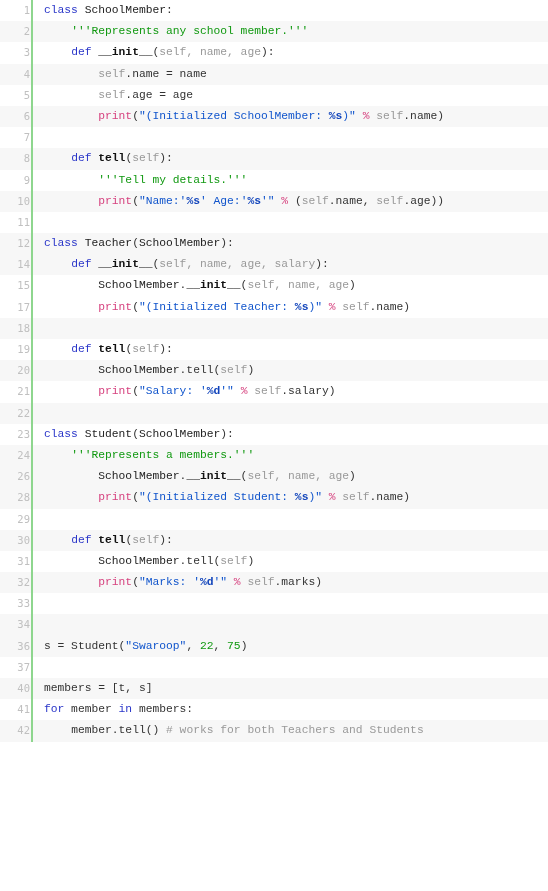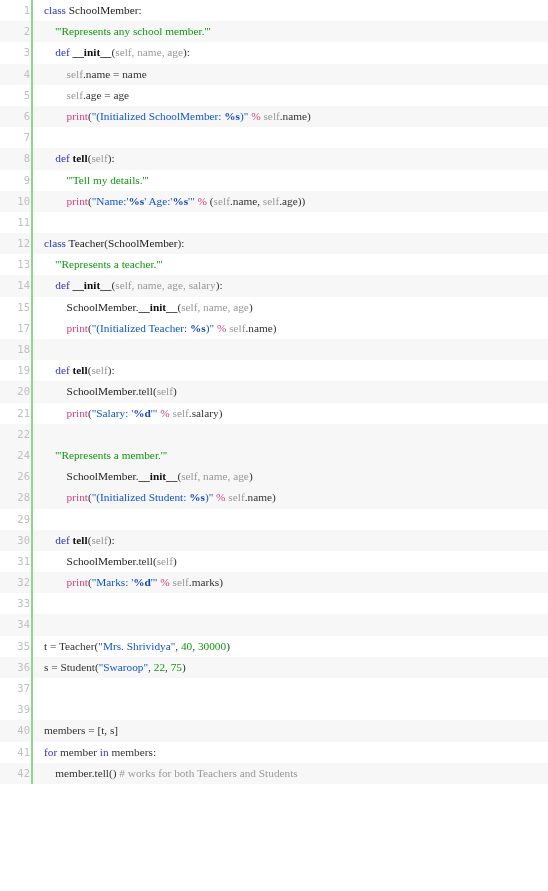--- a/index.html
+++ b/index.html
@@ -61,21 +61,21 @@
     width: 2px;
     background: #8ed68e;
   }
 
   .code-text {
     flex: 1 1 auto;
     font-size: 11.3px;
     line-height: 21.2px;
     color: #333333;
     white-space: pre;
-    font-family: Liberation Serif, serif;
+    font-family: Liberation Mono, monospace;
     padding-left: 2px;
     overflow: hidden;
   }
 
   
   .t-kw   { color: #2a36c9; }
   .t-name { color: #222222; }
   .t-fn   { color: #111111; font-weight: bold; }
   .t-str  { color: #1155cc; }
   .t-fmt  { color: #1144bb; font-weight: bold; }
@@ -144,25 +144,20 @@
     <div class="code-row">
       <div class="ln">11</div>
       <div class="gutter-bar"></div>
       <div class="code-text">&nbsp;</div>
     </div>
     <div class="code-row alt">
       <div class="ln">12</div>
       <div class="gutter-bar"></div>
       <div class="code-text"><span class="t-kw">class</span><span class="t-op"> </span><span class="t-name">Teacher</span><span class="t-pn">(</span><span class="t-name">SchoolMember</span><span class="t-pn">):</span></div>
     </div>
-    <div class="code-row">
-      <div class="ln">13</div>
-      <div class="gutter-bar"></div>
-      <div class="code-text"><span class="t-op">    </span><span class="t-doc">'''Represents a teacher.'''</span></div>
-    </div>
     <div class="code-row alt">
       <div class="ln">14</div>
       <div class="gutter-bar"></div>
       <div class="code-text"><span class="t-op">    </span><span class="t-kw">def</span><span class="t-op"> </span><span class="t-fn">__init__</span><span class="t-pn">(</span><span class="t-par">self, name, age, salary</span><span class="t-pn">):</span></div>
     </div>
     <div class="code-row">
       <div class="ln">15</div>
       <div class="gutter-bar"></div>
       <div class="code-text"><span class="t-op">        </span><span class="t-name">SchoolMember</span><span class="t-op">.</span><span class="t-fn">__init__</span><span class="t-pn">(</span><span class="t-par">self, name, age</span><span class="t-pn">)</span></div>
     </div>
@@ -189,24 +184,29 @@
     <div class="code-row">
       <div class="ln">21</div>
       <div class="gutter-bar"></div>
       <div class="code-text"><span class="t-op">        </span><span class="t-bi">print</span><span class="t-pn">(</span><span class="t-str">"Salary: '</span><span class="t-fmt">%d</span><span class="t-str">'"</span><span class="t-op"> </span><span class="t-bi">%</span><span class="t-op"> </span><span class="t-par">self</span><span class="t-op">.salary</span><span class="t-pn">)</span></div>
     </div>
     <div class="code-row alt">
       <div class="ln">22</div>
       <div class="gutter-bar"></div>
       <div class="code-text">&nbsp;</div>
     </div>
+    <div class="code-row">
+      <div class="ln">23</div>
+      <div class="gutter-bar"></div>
+      <div class="code-text"><span class="t-kw">class</span><span class="t-op"> </span><span class="t-name">Student</span><span class="t-pn">(</span><span class="t-name">SchoolMember</span><span class="t-pn">):</span></div>
+    </div>
     <div class="code-row alt">
       <div class="ln">24</div>
       <div class="gutter-bar"></div>
-      <div class="code-text"><span class="t-op">    </span><span class="t-doc">'''Represents a member.'''</span></div>
+      <div class="code-text"><span class="t-op">    </span><span class="t-doc">'''Represents a members.'''</span></div>
     </div>
     <div class="code-row alt">
       <div class="ln">26</div>
       <div class="gutter-bar"></div>
       <div class="code-text"><span class="t-op">        </span><span class="t-name">SchoolMember</span><span class="t-op">.</span><span class="t-fn">__init__</span><span class="t-pn">(</span><span class="t-par">self, name, age</span><span class="t-pn">)</span></div>
     </div>
     <div class="code-row alt">
       <div class="ln">28</div>
       <div class="gutter-bar"></div>
       <div class="code-text"><span class="t-op">        </span><span class="t-bi">print</span><span class="t-pn">(</span><span class="t-str">"(Initialized Student: </span><span class="t-fmt">%s</span><span class="t-str">)"</span><span class="t-op"> </span><span class="t-bi">%</span><span class="t-op"> </span><span class="t-par">self</span><span class="t-op">.name</span><span class="t-pn">)</span></div>
@@ -234,40 +234,30 @@
     <div class="code-row">
       <div class="ln">33</div>
       <div class="gutter-bar"></div>
       <div class="code-text">&nbsp;</div>
     </div>
     <div class="code-row alt">
       <div class="ln">34</div>
       <div class="gutter-bar"></div>
       <div class="code-text">&nbsp;</div>
     </div>
-    <div class="code-row">
-      <div class="ln">35</div>
-      <div class="gutter-bar"></div>
-      <div class="code-text"><span class="t-op">t = Teacher(</span><span class="t-str">"Mrs. Shrividya"</span><span class="t-op">, </span><span class="t-num">40</span><span class="t-op">, </span><span class="t-num">30000</span><span class="t-pn">)</span></div>
-    </div>
     <div class="code-row alt">
       <div class="ln">36</div>
       <div class="gutter-bar"></div>
       <div class="code-text"><span class="t-op">s = Student(</span><span class="t-str">"Swaroop"</span><span class="t-op">, </span><span class="t-num">22</span><span class="t-op">, </span><span class="t-num">75</span><span class="t-pn">)</span></div>
     </div>
     <div class="code-row">
       <div class="ln">37</div>
       <div class="gutter-bar"></div>
       <div class="code-text">&nbsp;</div>
     </div>
-    <div class="code-row">
-      <div class="ln">39</div>
-      <div class="gutter-bar"></div>
-      <div class="code-text">&nbsp;</div>
-    </div>
     <div class="code-row alt">
       <div class="ln">40</div>
       <div class="gutter-bar"></div>
       <div class="code-text"><span class="t-op">members = [t, s]</span></div>
     </div>
     <div class="code-row">
       <div class="ln">41</div>
       <div class="gutter-bar"></div>
       <div class="code-text"><span class="t-kw">for</span><span class="t-op"> member </span><span class="t-kw">in</span><span class="t-op"> members:</span></div>
     </div>

